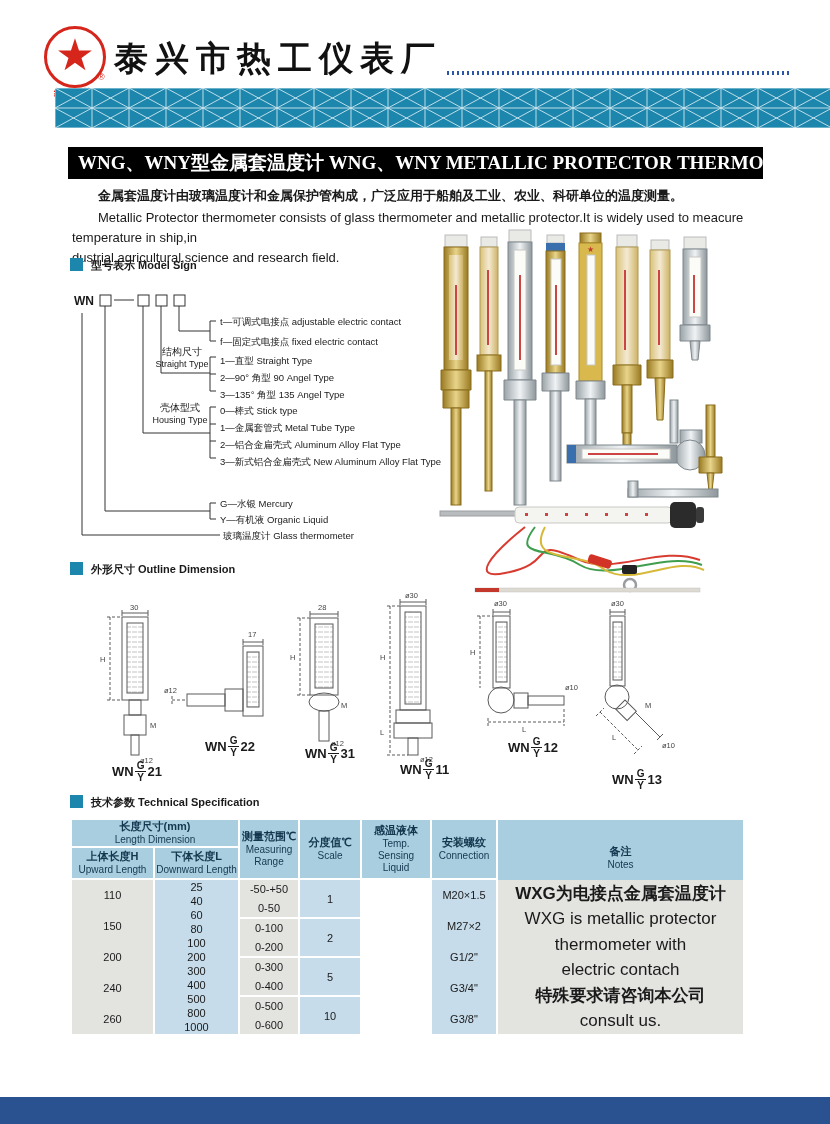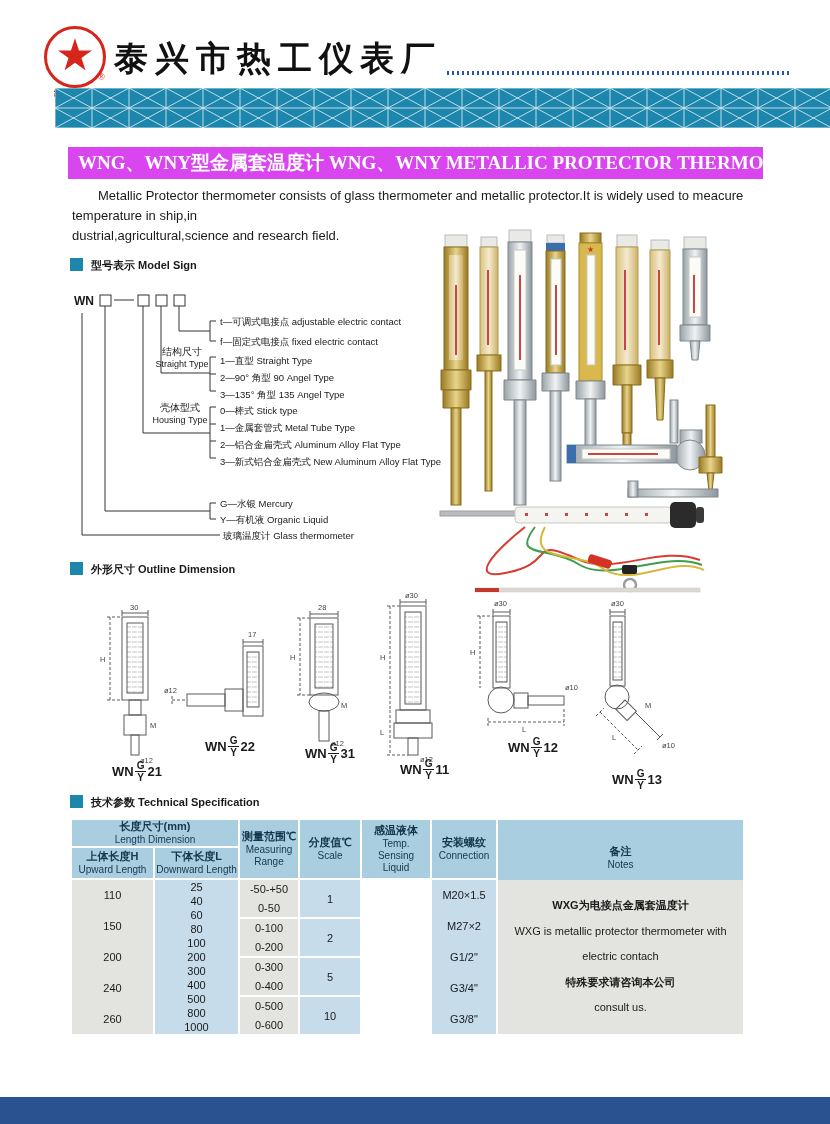--- a/index.html
+++ b/index.html
@@ -11,21 +11,21 @@
        border-radius:50%;display:flex;align-items:center;justify-content:center;}
   .logo-star{font-size:44px;color:#d6251a;line-height:1;margin-top:-4px;}
   .logo-reg{position:absolute;left:98px;top:72px;font-size:9px;color:#d6251a;}
   .logo-brand{position:absolute;left:40px;top:86px;width:70px;text-align:center;color:#d6251a;
        font-size:10px;font-weight:bold;letter-spacing:4px;}
   .company{position:absolute;left:114px;top:36px;font-size:34px;font-weight:bold;letter-spacing:7px;
        color:#111;white-space:nowrap;}
   .dotline{position:absolute;left:447px;top:71px;width:342px;height:4px;
        background:repeating-linear-gradient(90deg,#2b55a8 0 2px,transparent 2px 5px);}
   
-  .titlebar{position:absolute;left:68px;top:147px;width:695px;height:32px;background:#d946ef;
+  .titlebar{position:absolute;left:68px;top:147px;width:695px;height:32px;background:#000000;
        color:#fff;display:flex;align-items:center;padding-left:10px;box-sizing:border-box;
        font-family:"Liberation Serif",serif;font-weight:bold;font-size:19px;white-space:nowrap;}
   .intro{position:absolute;left:72px;top:186px;width:700px;font-size:13px;line-height:1.55;}
   .intro .zh{font-weight:bold;text-indent:26px;margin:0 0 2px 0;}
   .intro .en{margin:0;}
   .intro .en1{text-indent:26px;}
   .sec-head{position:absolute;display:flex;align-items:flex-start;gap:8px;font-size:11px;font-weight:bold;}
   .sq{width:13px;height:13px;background:#1d86ad;flex:none;}
   svg text{font-family:"Liberation Sans",sans-serif;}
   
@@ -38,21 +38,21 @@
   .sh{position:absolute;background:#a9cee0;color:#14374e;display:flex;flex-direction:column;
       align-items:center;justify-content:center;text-align:left;line-height:1.2;font-size:10px;}
   .sh b{font-size:11px;}
   .bc{position:absolute;top:60px;height:154px;display:flex;flex-direction:column;}
   .gray{background:#e3e3e0;}
   .blue{background:#c6dcea;}
   .cell-center{align-items:center;justify-content:space-around;text-align:center;}
   .dw div{height:14px;line-height:14px;text-align:center;}
   .grp-col{background:#fff;gap:2px;}
   .grp{flex:1;display:flex;flex-direction:column;align-items:center;justify-content:space-around;width:100%;}
-  .notes{justify-content:center;text-align:center;font-size:11px;}
+  .notes{justify-content:center;text-align:center;font-size:17px;}
   .notes div{line-height:25.5px;}
   .notes div:nth-child(1),.notes div:nth-child(4){font-weight:bold;}
   .footband{position:absolute;left:0;top:1097px;width:830px;height:27px;background:#2b5290;}
 </style>
 </head>
 <body>
 
 <div id="page">
 
   <div class="logo-circle">
@@ -69,20 +69,21 @@
         <rect width="37" height="20" fill="#1d86ad"></rect>
         <path d="M0 0H37V20H0Z M0 0L37 20 M37 0L0 20" stroke="#d8ecf3" stroke-width="1" fill="none" opacity="0.85"></path>
       </pattern>
     </defs>
     <rect width="775" height="40" fill="url(#xx)"></rect>
   </svg>
 
   <div class="titlebar">WNG、WNY型金属套温度计 WNG、WNY METALLIC PROTECTOR THERMOMETER</div>
 
   <div class="intro">
+    <p class="zh">金属套温度计由玻璃温度计和金属保护管构成，广泛应用于船舶及工业、农业、科研单位的温度测量。</p>
     <p class="en en1">Metallic Protector thermometer consists of glass thermometer and metallic protector.It is widely used to meacure temperature in ship,in</p>
     <p class="en">dustrial,agricultural,science and research field.</p>
   </div>
 
   <div class="sec-head" style="left:70px;top:258px">
     <span class="sq"></span>
     <span>型号表示 Model Sign</span>
   </div>
   <div class="sec-head" style="left:70px;top:562px">
     <span class="sq"></span>

